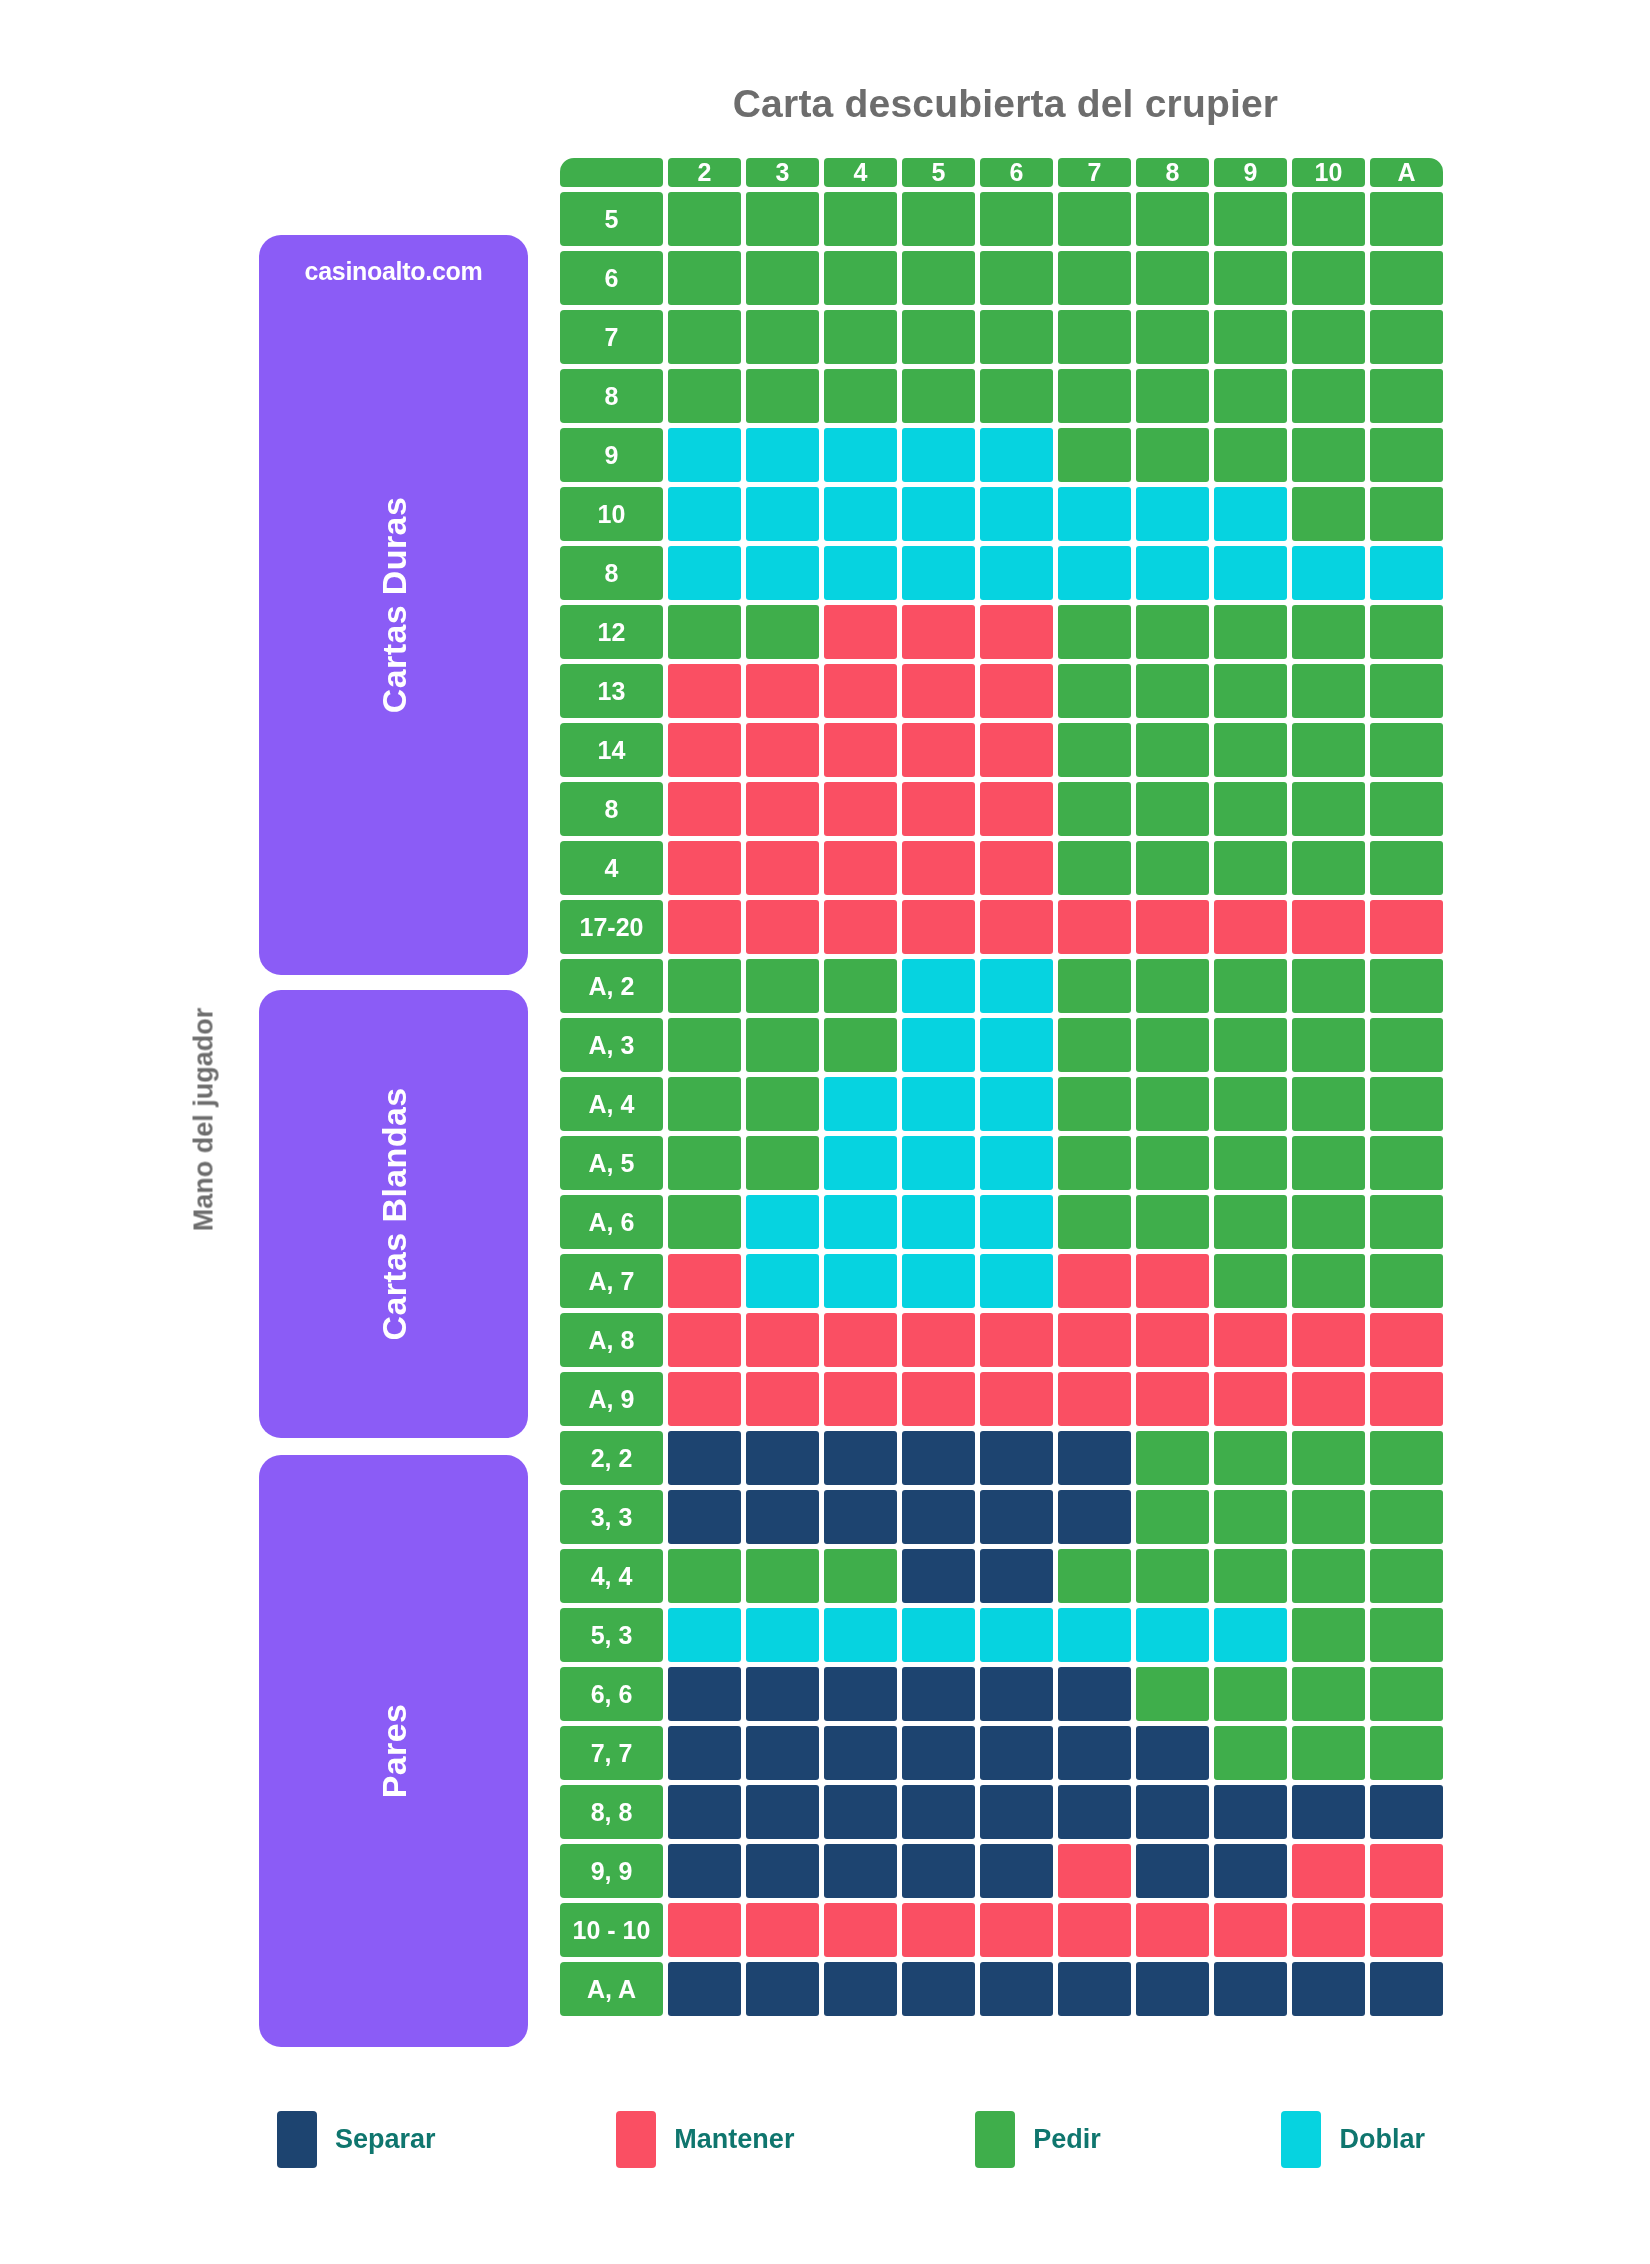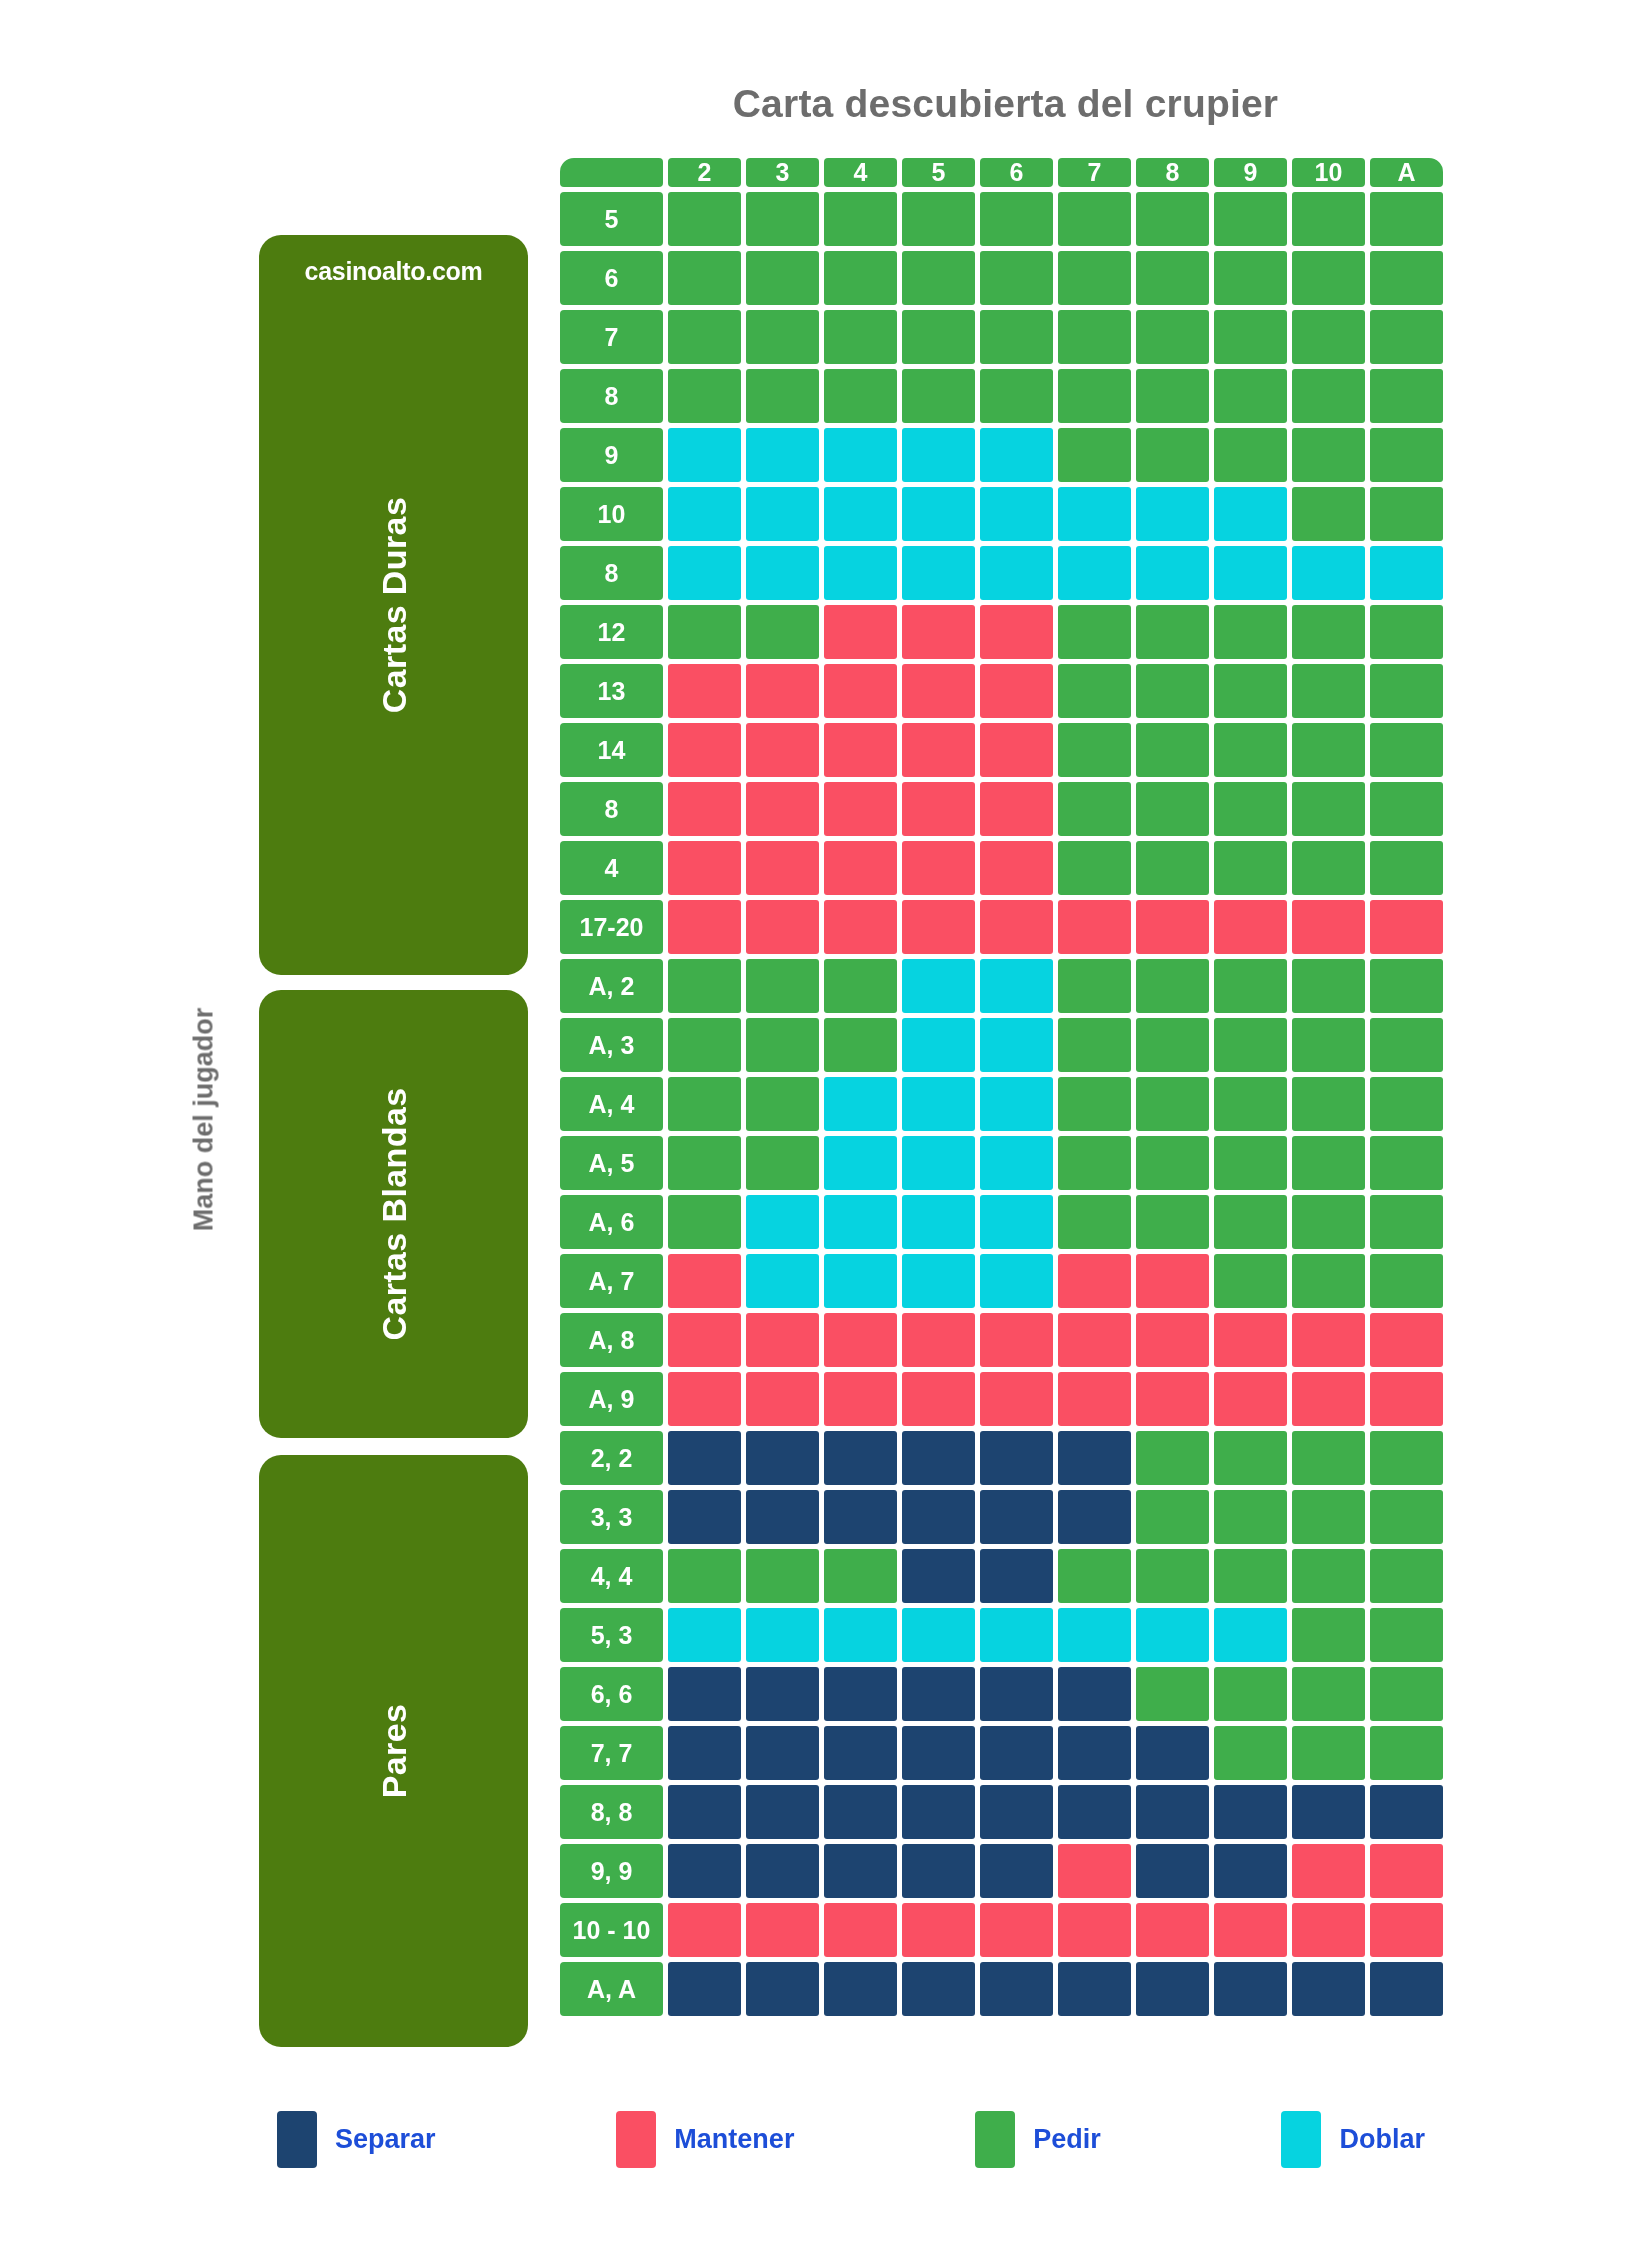--- a/index.html
+++ b/index.html
@@ -43,21 +43,21 @@
     transform-origin: center center;
     font-size: 27px;
     font-weight: bold;
     color: #6d6d6d;
     filter: blur(0.4px);
   }
 
   
   .cat-panel {
     position: absolute;
-    background: #4d7c0f;
+    background: #8b5cf6;
     border-radius: 22px;
     color: #ffffff;
   }
   .cat-panel .cat-text {
     position: absolute;
     left: 50%;
     top: 50%;
     transform: translate(-50%, -50%) rotate(-90deg);
     white-space: nowrap;
     font-size: 34px;
@@ -128,21 +128,21 @@
     gap: 18px;
   }
   .legend-swatch {
     width: 40px;
     height: 57px;
     border-radius: 4px;
   }
   .legend-label {
     font-size: 27px;
     font-weight: bold;
-    color: #1d4ed8;
+    color: #0f766e;
     filter: blur(0.4px);
     white-space: nowrap;
   }
 </style>
 </head>
 <body>
 
 <div id="page">
 
   <div id="chart-title">Carta descubierta del crupier</div>

